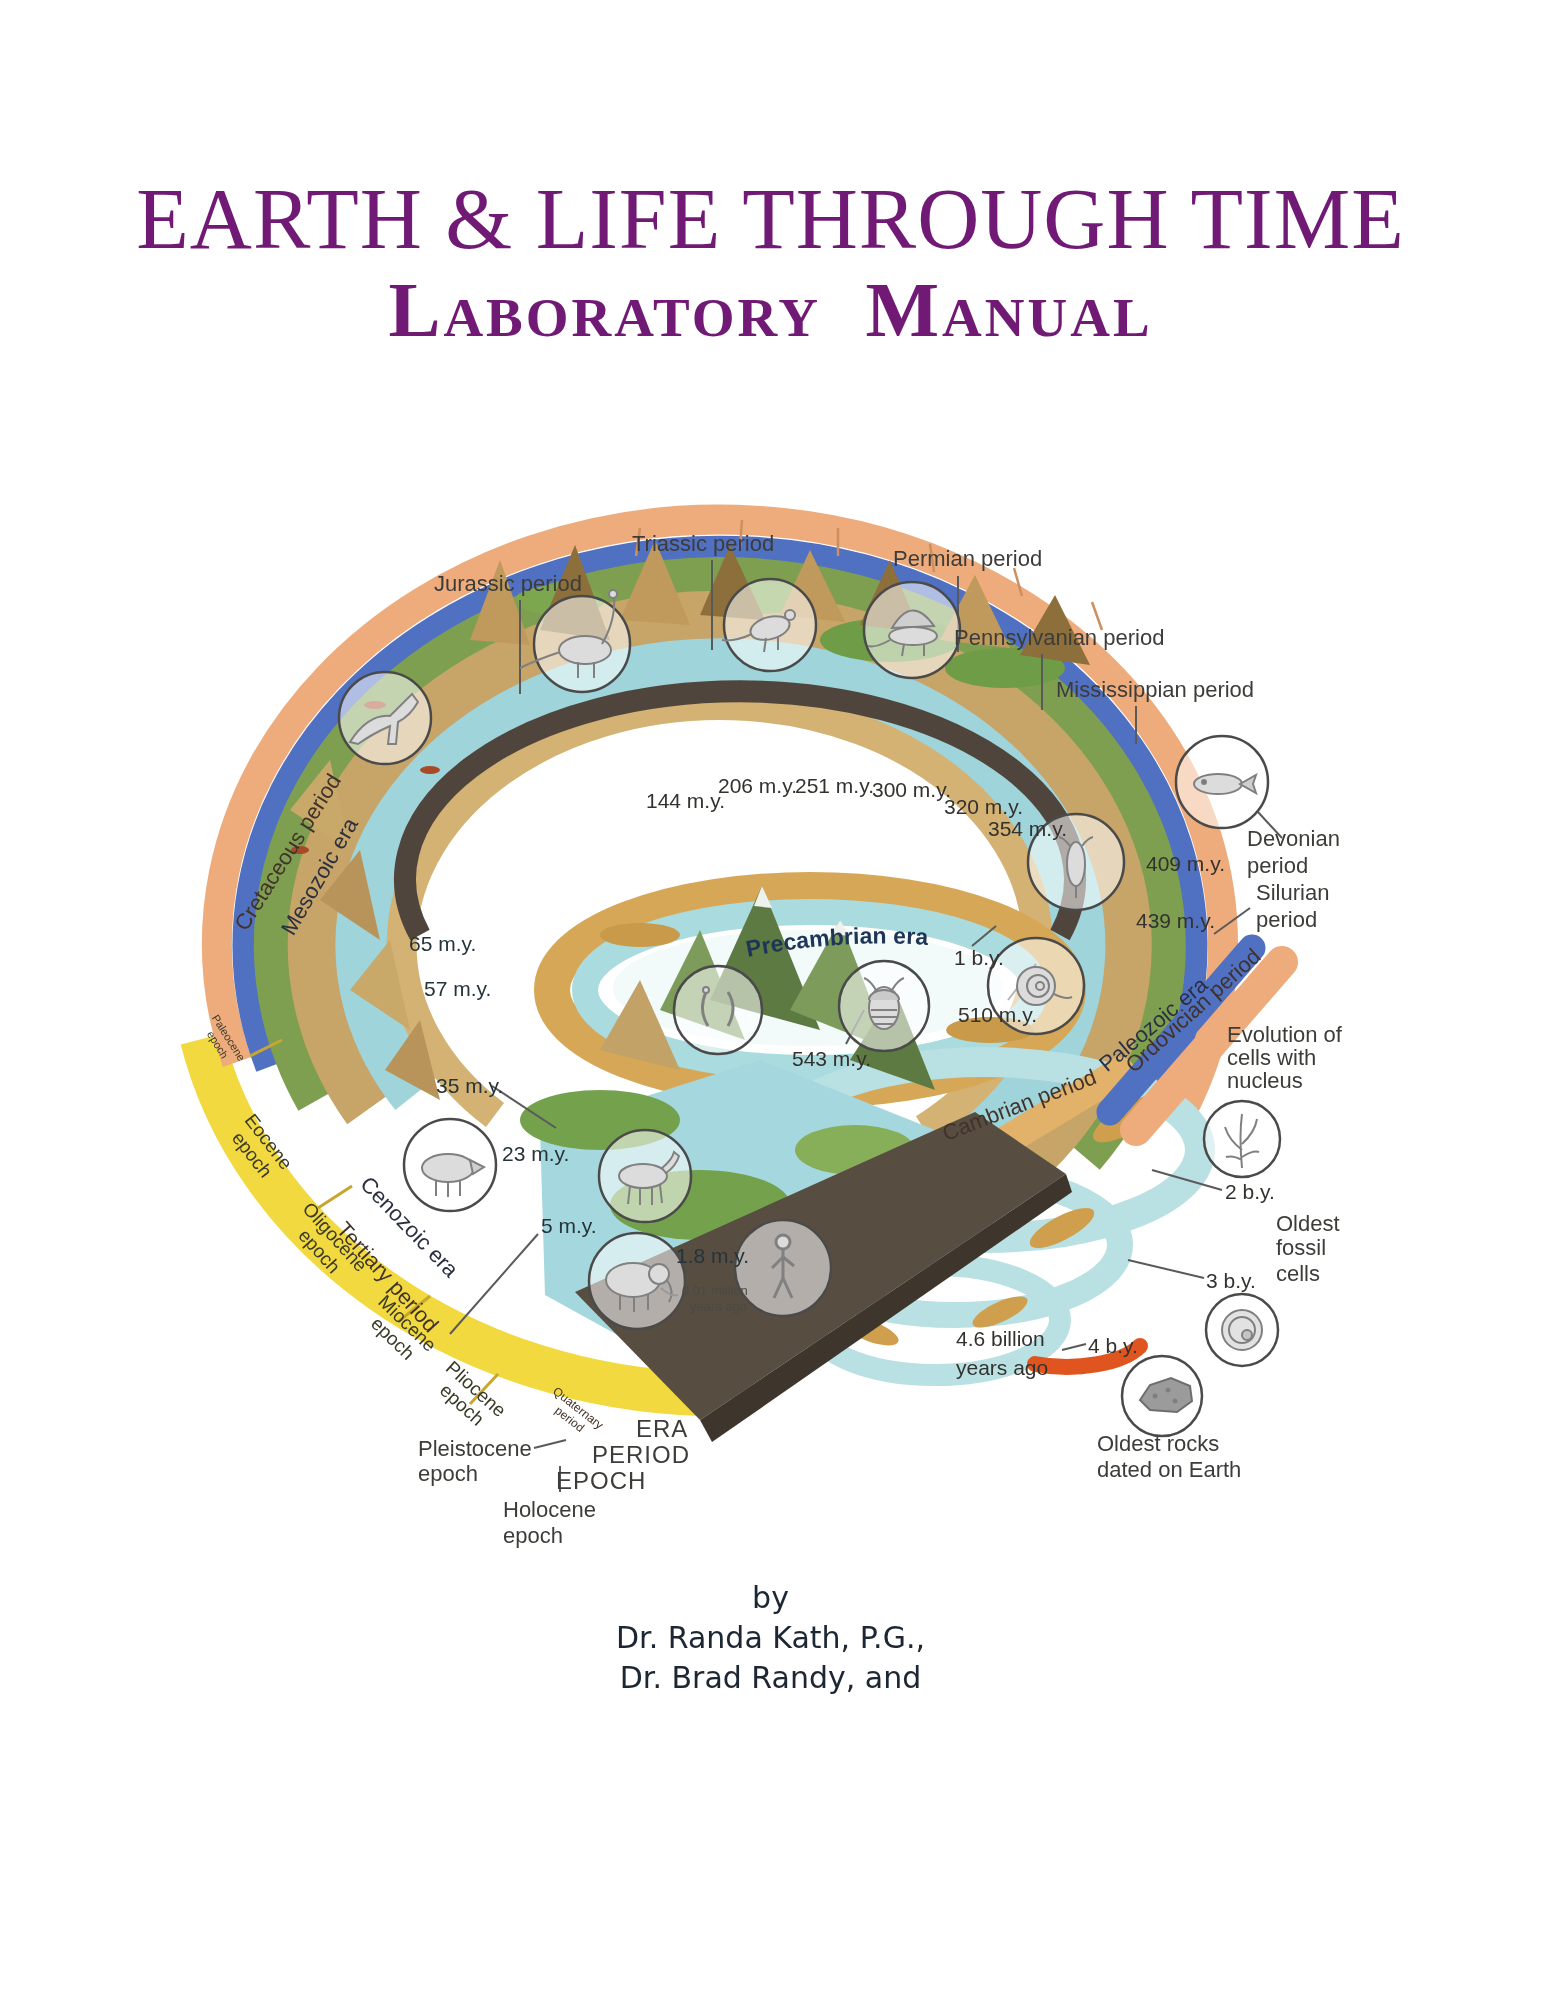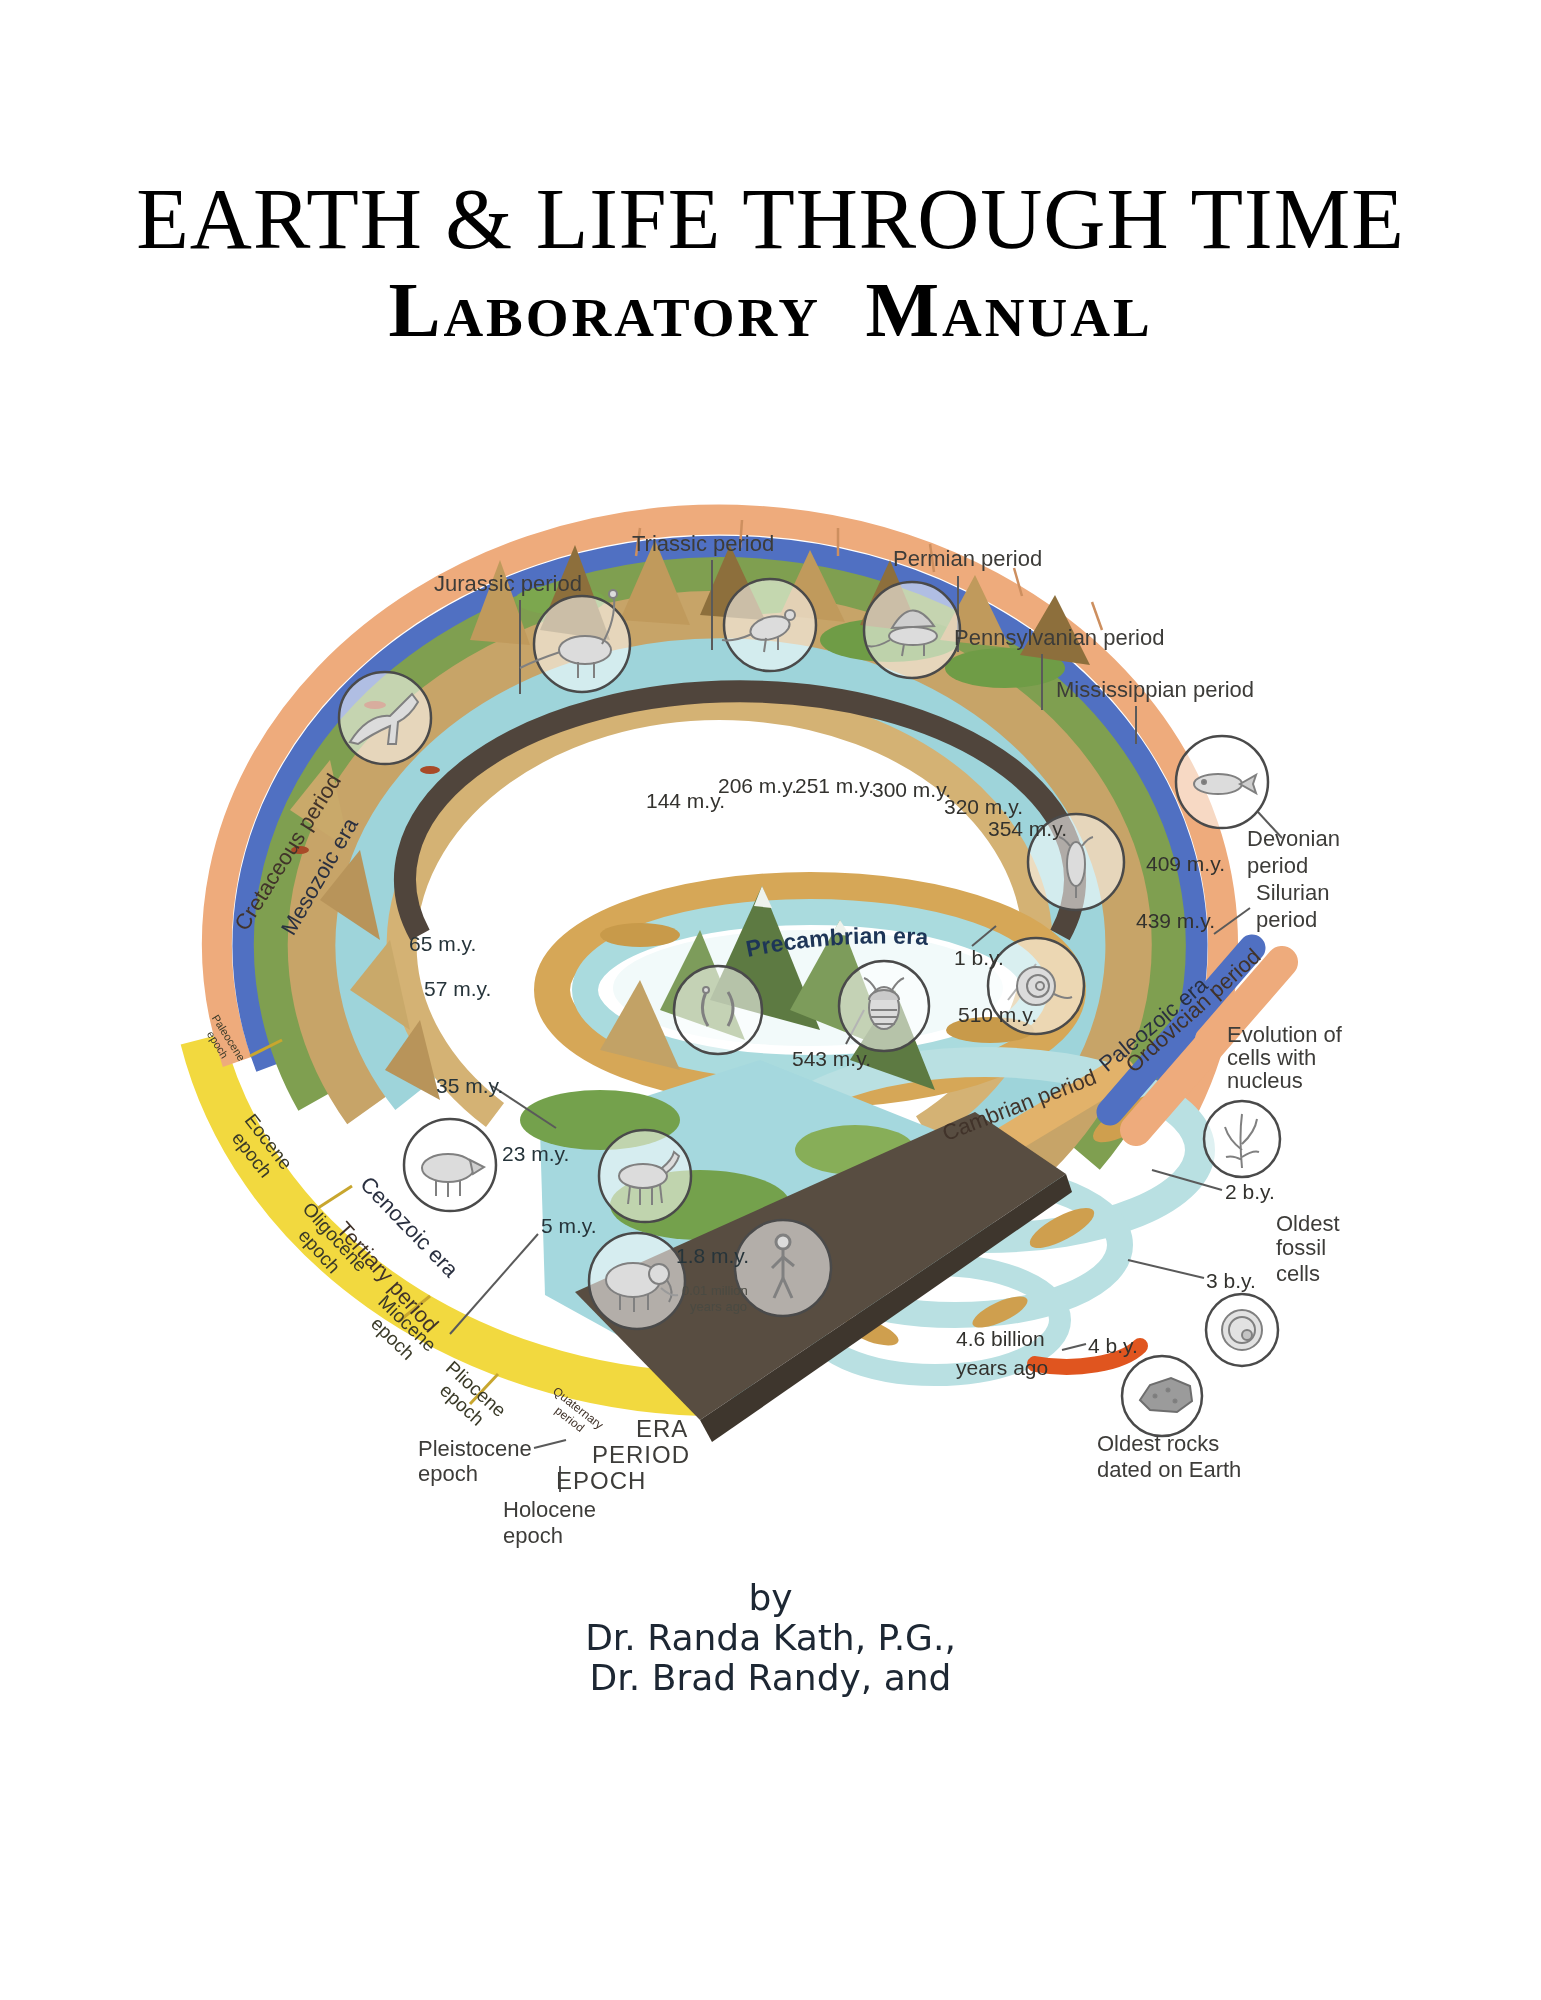--- a/index.html
+++ b/index.html
@@ -1,24 +1,24 @@
 <!DOCTYPE html>
 <html><head>
 <meta charset="utf-8">
 <style>
   html,body{margin:0;padding:0;background:#ffffff;}
   .page{position:relative;width:1541px;height:2000px;background:#ffffff;overflow:hidden;
         font-family:"Liberation Sans",sans-serif;}
-  .title-block{position:absolute;top:176px;left:0;width:100%;text-align:center;color:#000000;}
+  .title-block{position:absolute;top:176px;left:0;width:100%;text-align:center;color:#701a75;}
   .title1{font-family:"Liberation Serif",serif;font-size:86px;line-height:86px;
           letter-spacing:1px;white-space:nowrap;}
   .title2{font-family:"Liberation Serif",serif;font-size:78px;line-height:96px;
           font-variant:small-caps;letter-spacing:3px;word-spacing:22px;white-space:nowrap;font-weight:bold;}
   .credits{position:absolute;top:1578px;left:0;width:100%;text-align:center;
-           font-family:"DejaVu Sans",sans-serif;font-size:36px;line-height:40px;color:#1d2733;}
+           font-family:"DejaVu Sans",sans-serif;font-size:30px;line-height:40px;color:#1d2733;}
   svg{position:absolute;left:0;top:0;}
   svg text{font-family:"Liberation Sans",sans-serif;}
   .lbl{font-size:22px;fill:#3d3c39;}
   .age{font-size:21px;fill:#33322e;}
   .agew{font-size:21px;fill:#26343a;}
   .sm{font-size:13px;fill:#4a4a42;}
   .band{font-size:22px;fill:#2a3040;}
   .bandp{font-size:22px;fill:#41332a;}
   .epo{font-size:19px;fill:#3a3a28;}
   .tiny{font-size:11px;fill:#3a3a28;}

